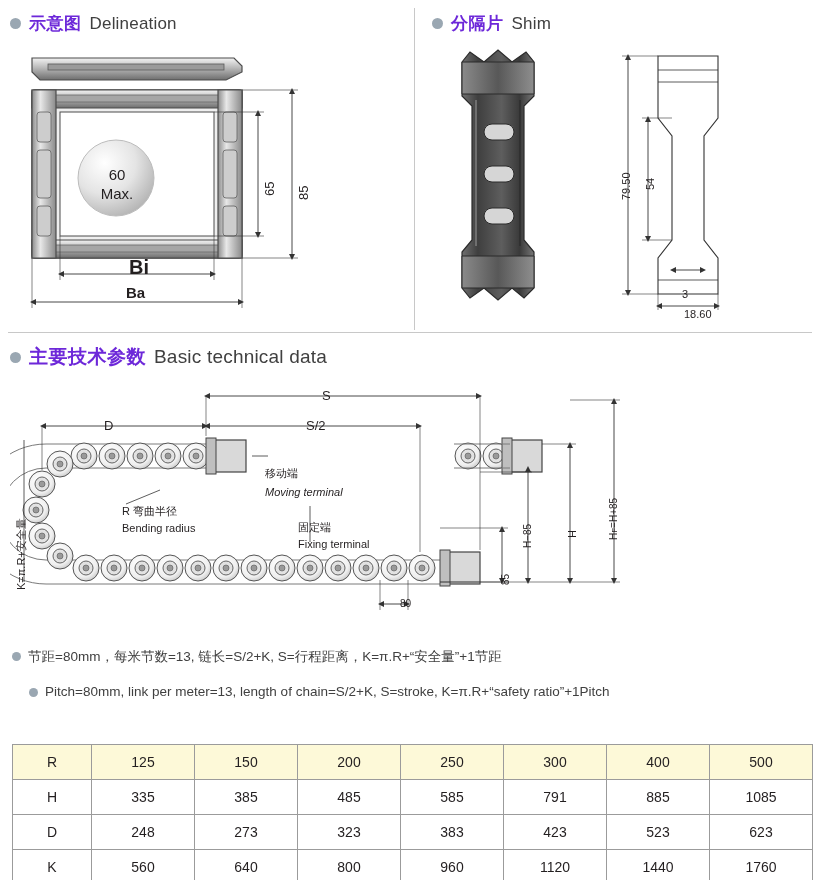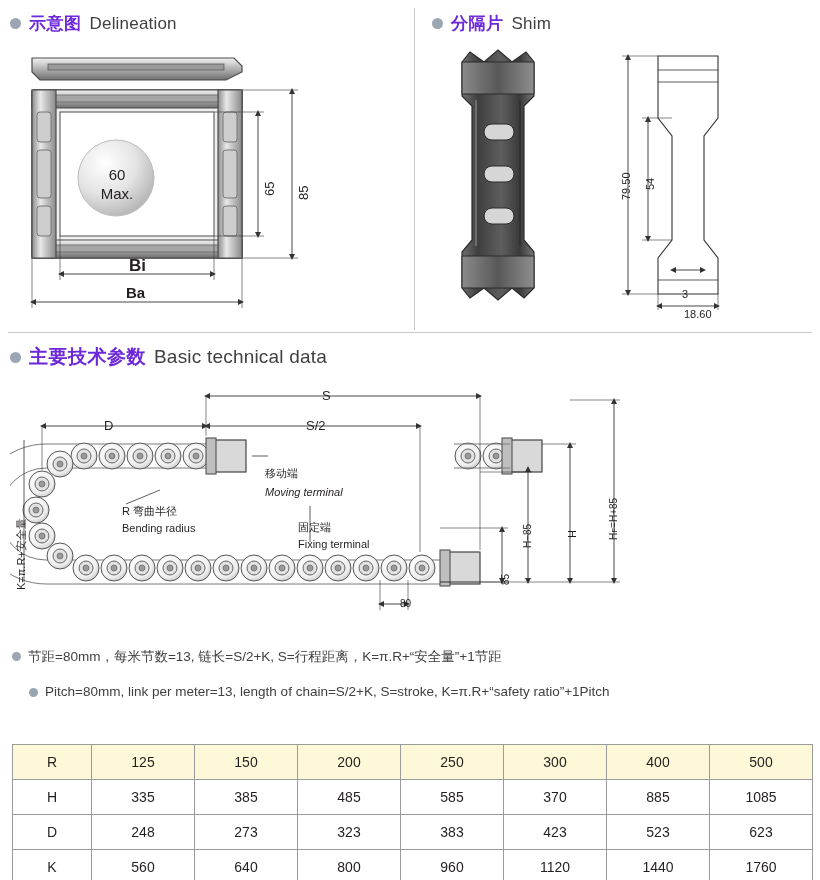--- a/index.html
+++ b/index.html
@@ -215,21 +215,21 @@
       </g>
     </svg>
   </div>
 
   <div class="lbl" style="left:92px; top:166px; font-size:15px; text-align:center; width:50px;">60</div>
   <div class="lbl" style="left:92px; top:185px; font-size:15px; text-align:center; width:50px;">Max.</div>
 
   <div class="lbl rot90" style="left:262px; top:196px; font-size:13px;">65</div>
   <div class="lbl rot90" style="left:296px; top:200px; font-size:13px;">85</div>
 
-  <div class="lbl" style="left:129px; top:256px; font-size:17px; font-weight:bold;">Bi</div>
+  <div class="lbl" style="left:129px; top:256px; font-size:20px; font-weight:bold;">Bi</div>
   <div class="lbl" style="left:126px; top:284px; font-size:15px; font-weight:bold;">Ba</div>
 
   <div class="svgwrap" style="left:440px; top:44px;">
     <svg width="130" height="270" viewBox="0 0 130 270">
       <defs>
         <linearGradient id="shimG" x1="0" y1="0" x2="1" y2="0">
           <stop offset="0%" stop-color="#6f6f6f"></stop>
           <stop offset="22%" stop-color="#3f3f3f"></stop>
           <stop offset="55%" stop-color="#5e5e5e"></stop>
           <stop offset="80%" stop-color="#3a3a3a"></stop>
@@ -519,21 +519,21 @@
         <td class="col">300</td>
         <td class="col">400</td>
         <td class="col">500</td>
       </tr>
       <tr>
         <td class="first">H</td>
         <td class="col">335</td>
         <td class="col">385</td>
         <td class="col">485</td>
         <td class="col">585</td>
-        <td class="col">370</td>
+        <td class="col">791</td>
         <td class="col">885</td>
         <td class="col">1085</td>
       </tr>
       <tr>
         <td class="first">D</td>
         <td class="col">248</td>
         <td class="col">273</td>
         <td class="col">323</td>
         <td class="col">383</td>
         <td class="col">423</td>

